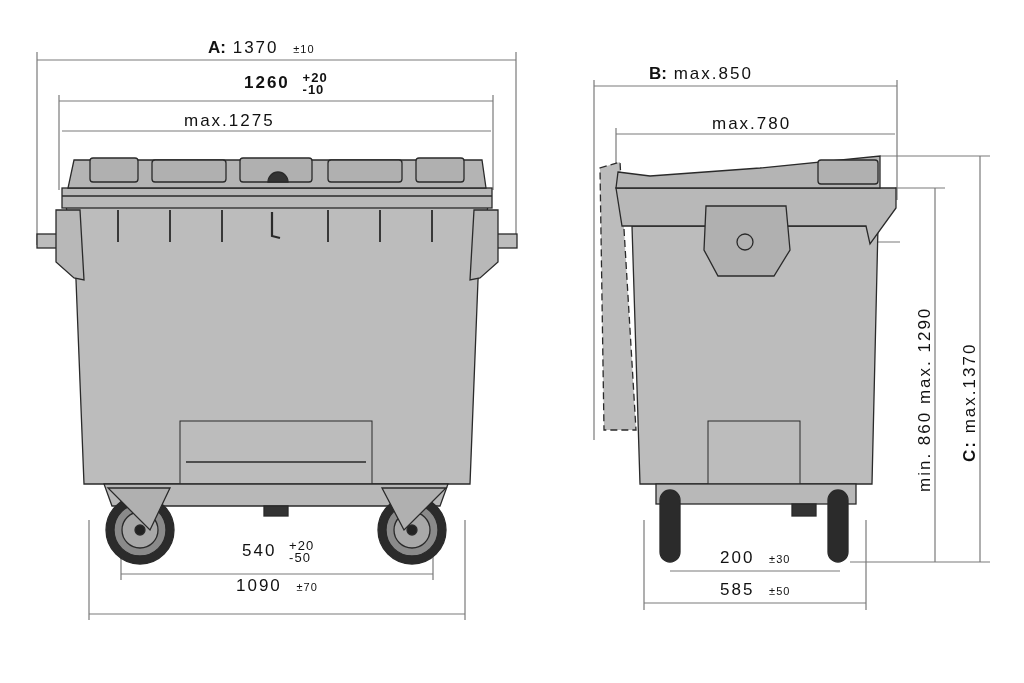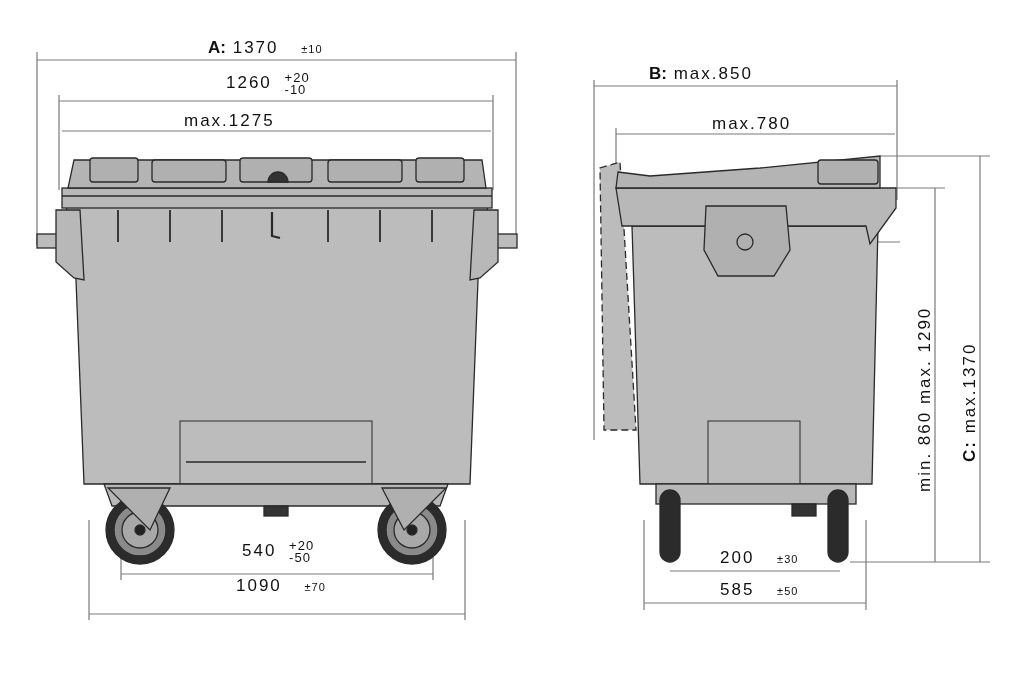--- a/index.html
+++ b/index.html
@@ -1,21 +1,21 @@
 <!DOCTYPE html>
 <html><head>
 <meta charset="utf-8">
 <style>
   html,body{margin:0;padding:0;background:#ffffff;}
   body{width:1024px;height:683px;position:relative;overflow:hidden;font-family:"Liberation Sans",sans-serif;}
   .drawing{position:absolute;left:0;top:0;width:1024px;height:683px;}
   .lbl{position:absolute;color:#111;font-family:"Liberation Sans",sans-serif;font-size:17px;letter-spacing:2px;white-space:nowrap;}
   .lbl b{font-weight:bold;letter-spacing:0;}
   .tol{display:inline-block;vertical-align:middle;font-size:13px;line-height:12px;letter-spacing:1px;margin-left:6px;}
-  .tol1{font-size:11px;letter-spacing:1px;margin-left:16px;}
+  .tol1{font-size:11px;letter-spacing:1px;margin-left:8px;}
   .vlbl{position:absolute;color:#111;font-size:17px;letter-spacing:2px;white-space:nowrap;transform-origin:left top;transform:rotate(-90deg);}
 </style>
 </head>
 <body>
 
 <svg class="drawing" viewBox="0 0 1024 683" xmlns="http://www.w3.org/2000/svg">
   <g stroke="#7a7a7a" stroke-width="1.2" fill="none">
 
     <line x1="37" y1="60" x2="516" y2="60"></line>
     <line x1="37" y1="52" x2="37" y2="245"></line>
@@ -134,21 +134,21 @@
     <rect x="828" y="490" width="20" height="72" rx="10" fill="#2b2b2b"></rect>
   </g>
 </svg>
 
 <div class="lbl" style="left:208px;top:38px;">
   <b>A:</b>
   <span>1370</span>
   <span class="tol1">±10</span>
 </div>
 
-<div class="lbl" style="left:226px;top:72px;">
+<div class="lbl" style="left:244px;top:72px;font-weight:bold;">
   <span>1260</span>
   <span class="tol">
     <span style="display:block">+20</span>
     <span style="display:block">-10</span>
   </span>
 </div>
 
 <div class="lbl" style="left:184px;top:111px;">max.1275</div>
 
 <div class="lbl" style="left:242px;top:540px;">

